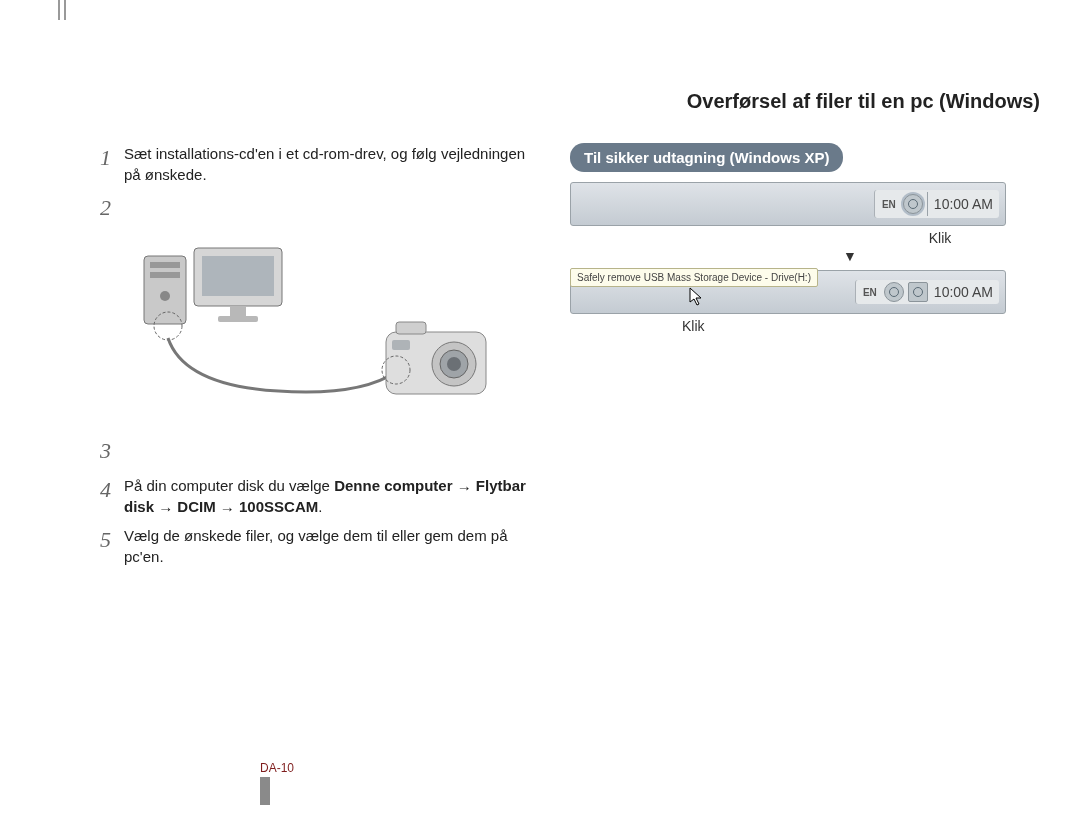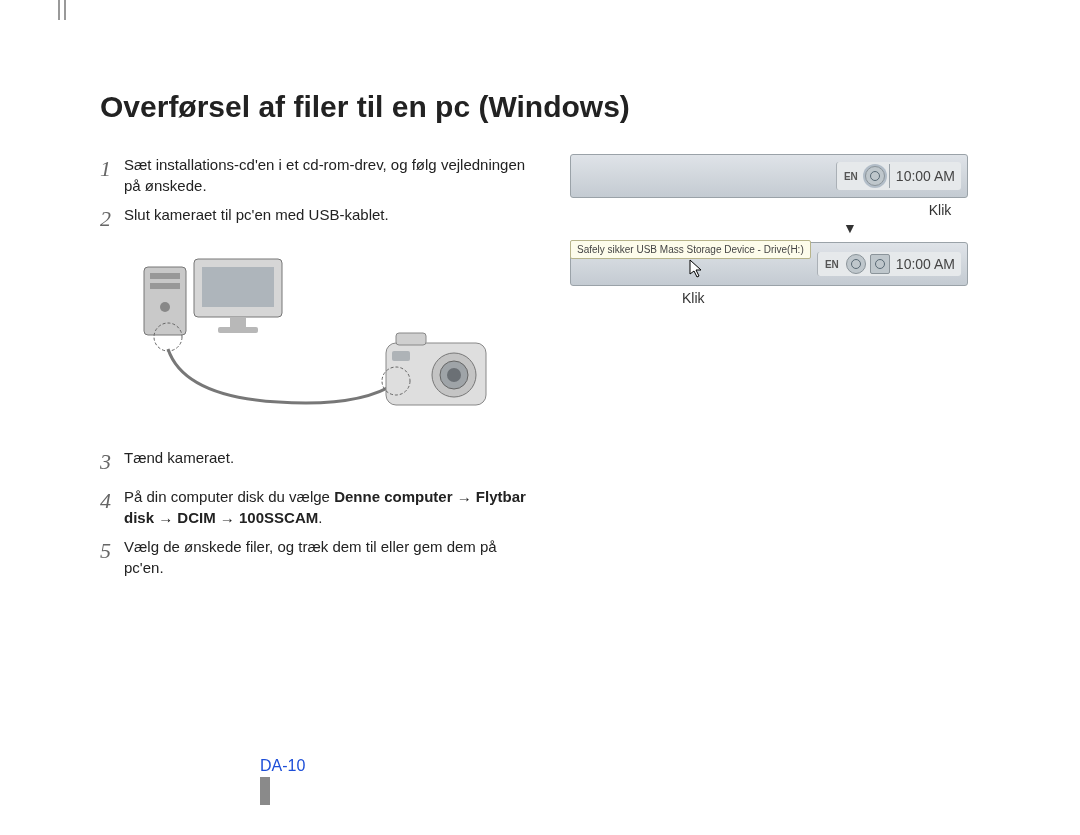--- a/index.html
+++ b/index.html
@@ -31,24 +31,25 @@
     content: "";
     position: absolute;
     left: 0;
     width: 2px;
     height: 20px;
     background: #999;
   }
   .binding-marks::before { top: 0; }
   .binding-marks::after { top: 0; left: 6px; }
   h1.title {
-    font-size: 30px;
+    font-size: 20px;
     font-weight: bold;
     margin: 90px 0 30px 40px;
     color: #222;
+    text-align: right;
   }
   .content {
     display: flex;
     gap: 40px;
     margin-left: 40px;
   }
   .col-left { width: 430px; }
   .col-right { width: 440px; }
 
   .step {
@@ -80,21 +81,21 @@
     color: #fff;
     font-size: 15px;
     font-weight: bold;
     padding: 6px 14px;
     border-radius: 14px;
     display: inline-block;
     margin-bottom: 10px;
   }
 
   .taskbar {
-    width: 398px;
+    width: 436px;
     height: 44px;
     background: linear-gradient(#dfe3e8, #c4cbd2);
     border: 1px solid #9aa2a8;
     border-radius: 3px;
     position: relative;
     display: flex;
     align-items: center;
     justify-content: flex-end;
     padding-right: 6px;
     box-sizing: border-box;
@@ -189,22 +190,22 @@
   .klik-label2 {
     font-size: 14px;
     margin: 4px 0 0 112px;
     color: #333;
   }
 
   .page-num {
     position: absolute;
     left: 200px;
     bottom: 60px;
-    font-size: 16px;
-    color: #1d4ed8;
+    font-size: 12px;
+    color: #7f1d1d;
     margin-top: 44px;
   }
   .page-num-bar {
     position: absolute;
     left: 200px;
     bottom: 30px;
     width: 10px;
     height: 28px;
     background: #8a8a8a;
   }
@@ -222,21 +223,20 @@
 
     <div class="col-left">
 
       <div class="step">
         <div class="step-num">1</div>
         <div class="step-text">Sæt installations-cd'en i et cd-rom-drev, og følg vejledningen på ønskede.</div>
       </div>
 
       <div class="step">
         <div class="step-num">2</div>
-        <div class="step-text">Slut kameraet til pc'en med USB-kablet.</div>
       </div>
 
       
       <svg class="diagram" viewBox="0 0 370 170">
 
         <rect x="18" y="14" width="42" height="68" rx="4" fill="#c9c9c9" stroke="#777"></rect>
         <rect x="24" y="20" width="30" height="6" fill="#999"></rect>
         <rect x="24" y="30" width="30" height="6" fill="#999"></rect>
         <circle cx="39" cy="54" r="5" fill="#888"></circle>
 
@@ -256,39 +256,39 @@
           <circle cx="68" cy="42" r="14" fill="#9fa4a8" stroke="#666"></circle>
           <circle cx="68" cy="42" r="7" fill="#6b7075"></circle>
           <rect x="6" y="18" width="18" height="10" rx="2" fill="#aeb3b7"></rect>
         </g>
 
         <circle cx="270" cy="128" r="14" fill="none" stroke="#666" stroke-dasharray="3 2"></circle>
       </svg>
 
       <div class="step">
         <div class="step-num">3</div>
-        <div class="step-text">Tænd kameraet.</div>
       </div>
 
       <div class="step">
         <div class="step-num">4</div>
         <div class="step-text">
           <span>På din computer disk du vælge </span><span class="bold">Denne computer → Flytbar disk → DCIM → 100SSCAM</span><span>.</span>
         </div>
       </div>
 
       <div class="step">
         <div class="step-num">5</div>
-        <div class="step-text">Vælg de ønskede filer, og træk dem til eller gem dem på pc'en.</div>
+        <div class="step-text">Vælg de ønskede filer, og vælge dem til eller gem dem på pc'en.</div>
       </div>
 
     </div>
 
     <div class="col-right">
 
+      <div class="callout-header">Til sikker udtagning (Windows XP)</div>
 
       
       <div class="taskbar">
         <div class="tray">
           <span class="tray-lang">EN</span>
           <span class="tray-icon highlight"></span>
           <span class="sep-line"></span>
           <span class="tray-time">10:00 AM</span>
         </div>
       </div>
@@ -299,21 +299,21 @@
       
       <div class="taskbar-wrap">
         <div class="taskbar">
           <div class="tray">
             <span class="tray-lang">EN</span>
             <span class="tray-icon"></span>
             <span class="tray-icon" style="border-radius:2px;"></span>
             <span class="tray-time">10:00 AM</span>
           </div>
         </div>
-        <div class="balloon">Safely sikker USB Mass Storage Device - Drive(H:)</div>
+        <div class="balloon">Safely remove USB Mass Storage Device - Drive(H:)</div>
         <div class="cursor">
           <svg width="16" height="20">
             <path d="M0 0 L0 14 L4 11 L7 17 L9 16 L6 10 L11 10 Z" fill="#fff" stroke="#000" stroke-width="1"></path>
           </svg>
         </div>
       </div>
       <div class="klik-label2">Klik</div>
 
     </div>
 

